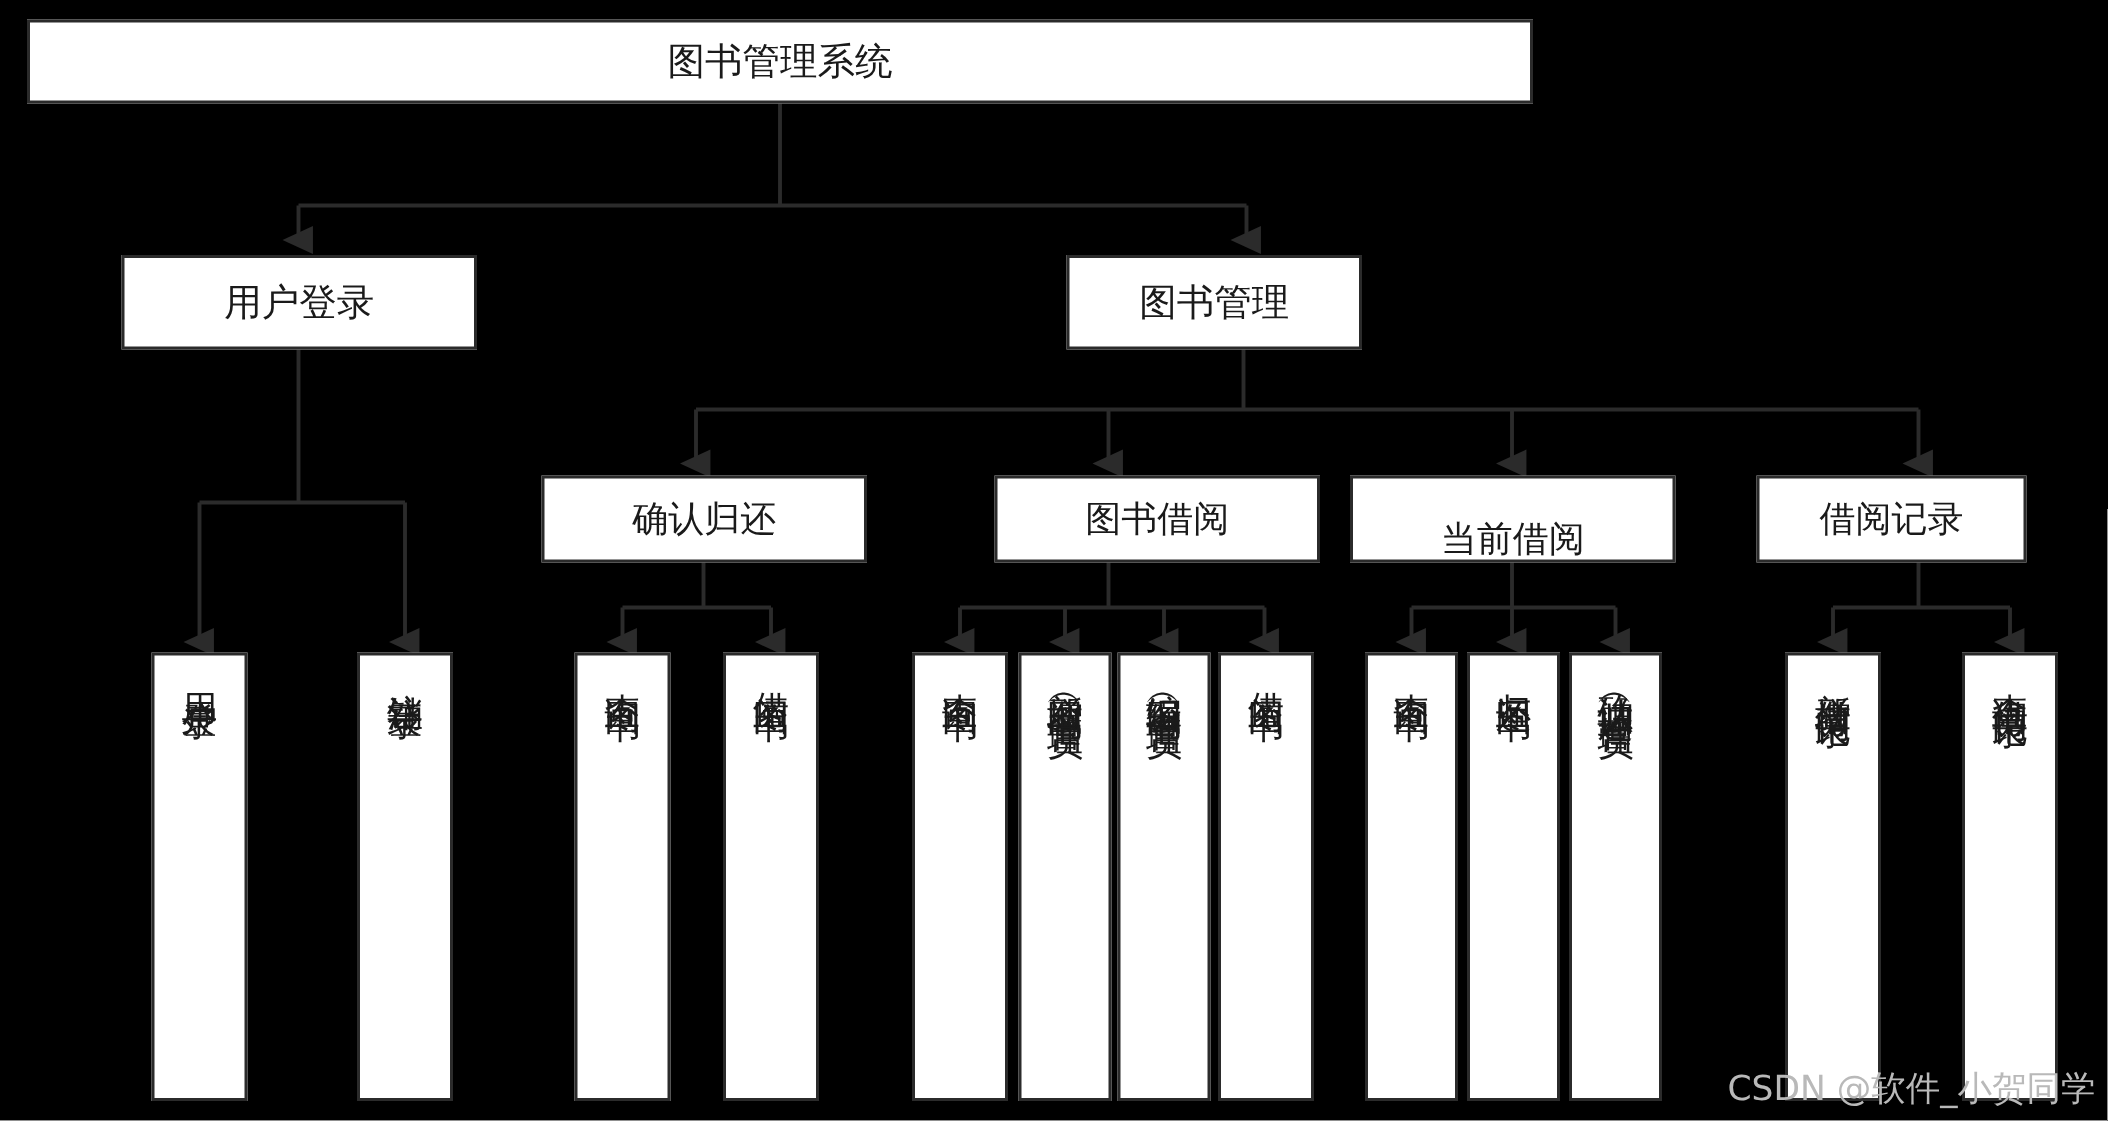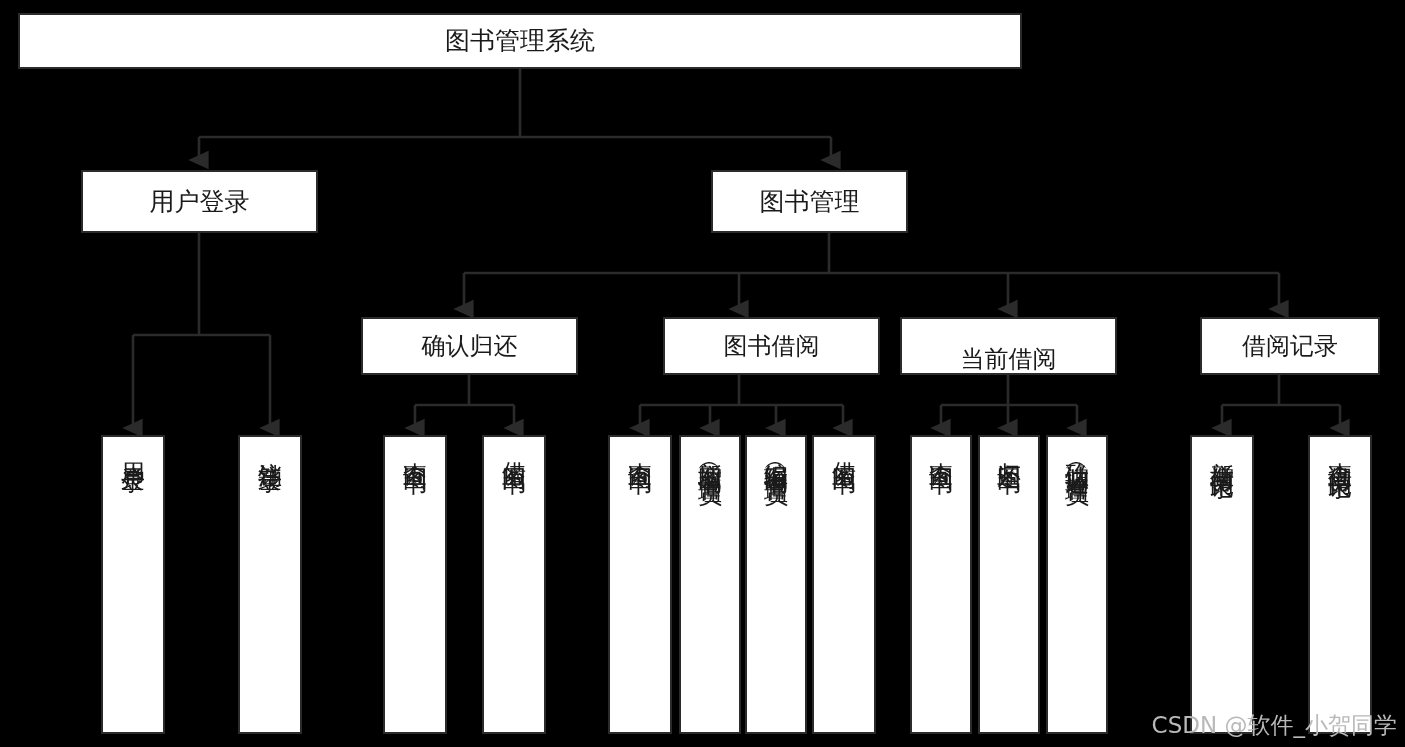--- a/index.html
+++ b/index.html
@@ -146,21 +146,21 @@
 
   <div class="node lvl3" style="left:361px; top:317px; width:217px; height:58px;">
     <span class="node-label">确认归还</span>
   </div>
   <div class="node lvl3" style="left:631px; top:317px; width:217px; height:58px;margin-left:32px;">
     <span class="node-label">图书借阅</span>
   </div>
   <div class="node lvl3" style="left:900px; top:317px; width:217px; height:58px;align-items:flex-end;">
     <span class="node-label">当前借阅</span>
   </div>
-  <div class="node lvl3" style="left:1171px; top:317px; width:180px; height:58px;margin-left:29px;">
+  <div class="node lvl3" style="left:1171px; top:317px; width:180px; height:58px;">
     <span class="node-label">借阅记录</span>
   </div>
 
   <div class="node leaf" style="left:101px; top:435px; width:64px; height:299px;">
     <span class="node-label">用户登录</span>
   </div>
   <div class="node leaf" style="left:238px; top:435px; width:64px; height:299px;">
     <span class="node-label">注销登录</span>
   </div>
 

